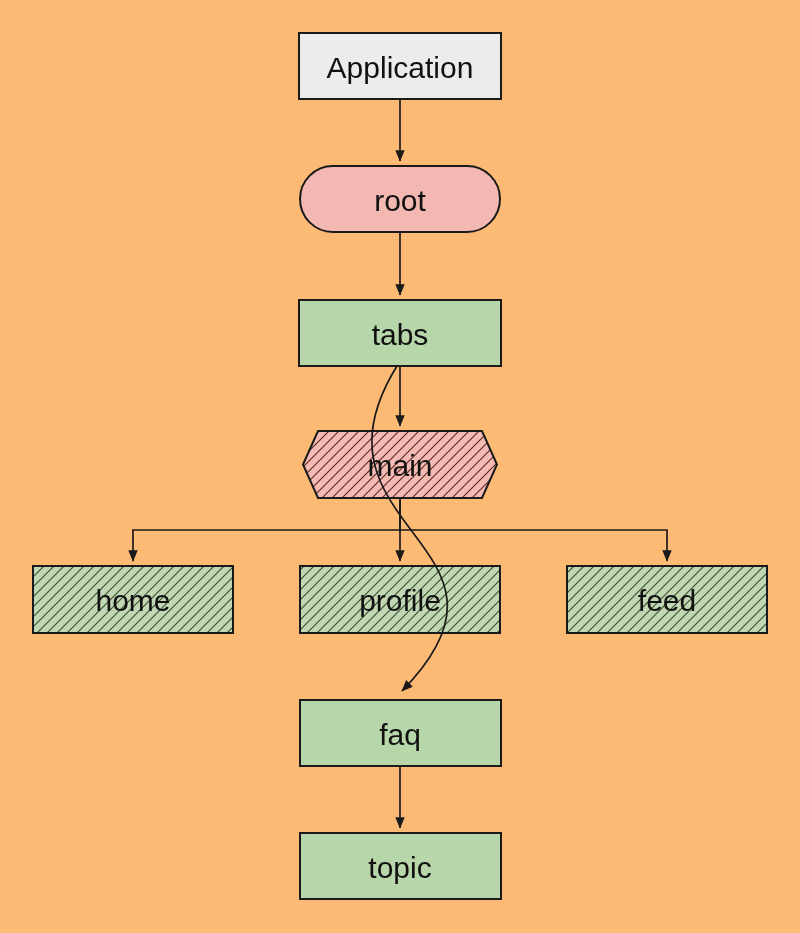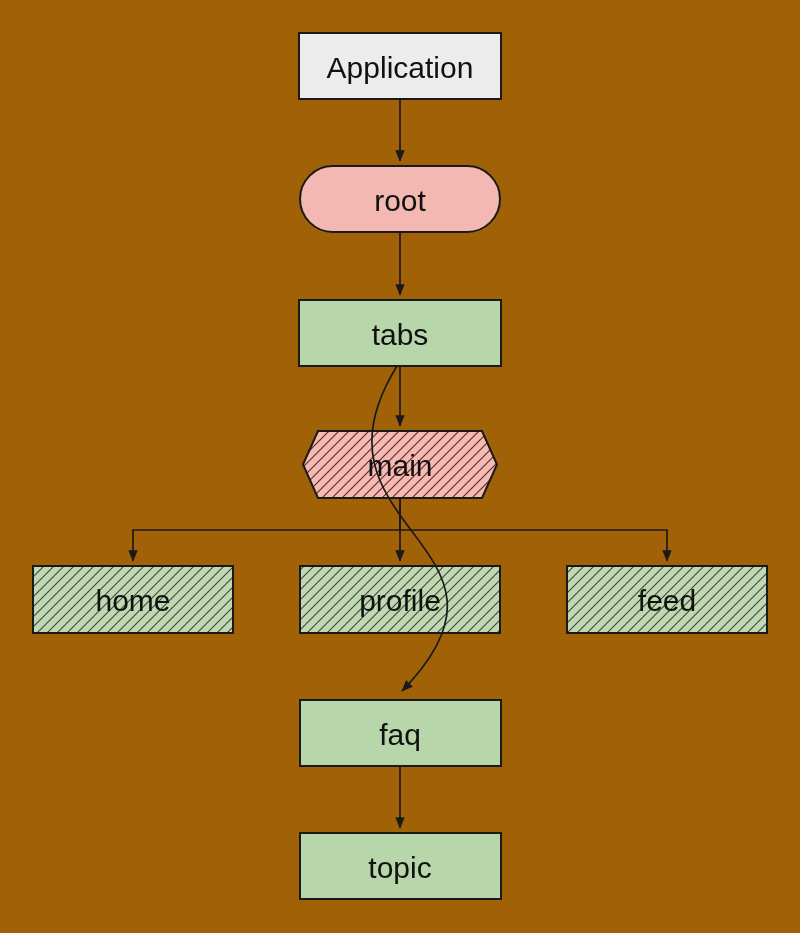--- a/index.html
+++ b/index.html
@@ -1,20 +1,20 @@
 <!DOCTYPE html>
 <html><head>
 <meta charset="utf-8">
 <style>
   html, body { margin: 0; padding: 0; background: #ffffff; }
   .stage {
     position: relative;
     width: 800px;
     height: 933px;
-    background: #a16207;
+    background: #fdba74;
     overflow: hidden;
   }
   svg { display: block; }
   .edge {
     fill: none;
     stroke: #1a1a1a;
     stroke-width: 1.7px;
   }
   .node-shape {
     stroke: #1a1a1a;

